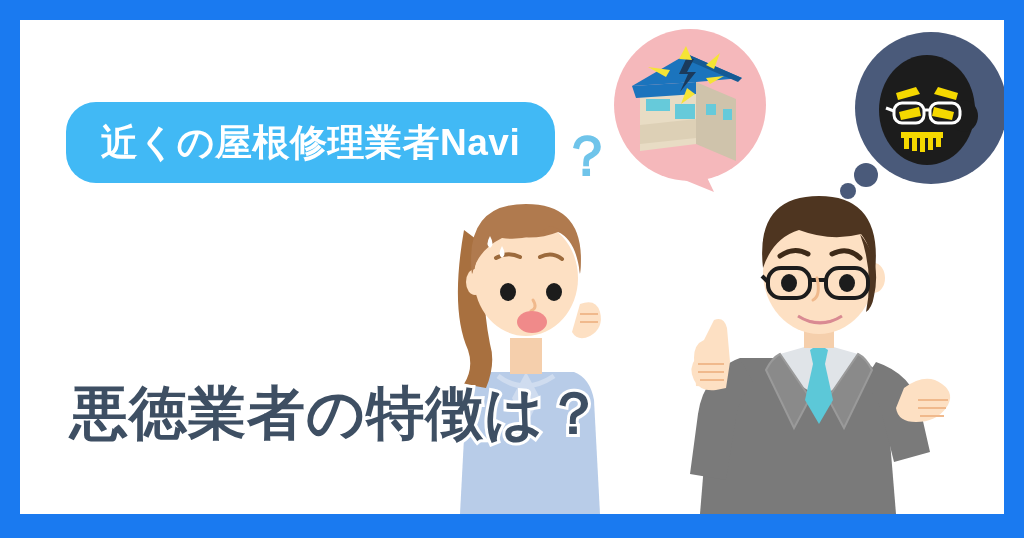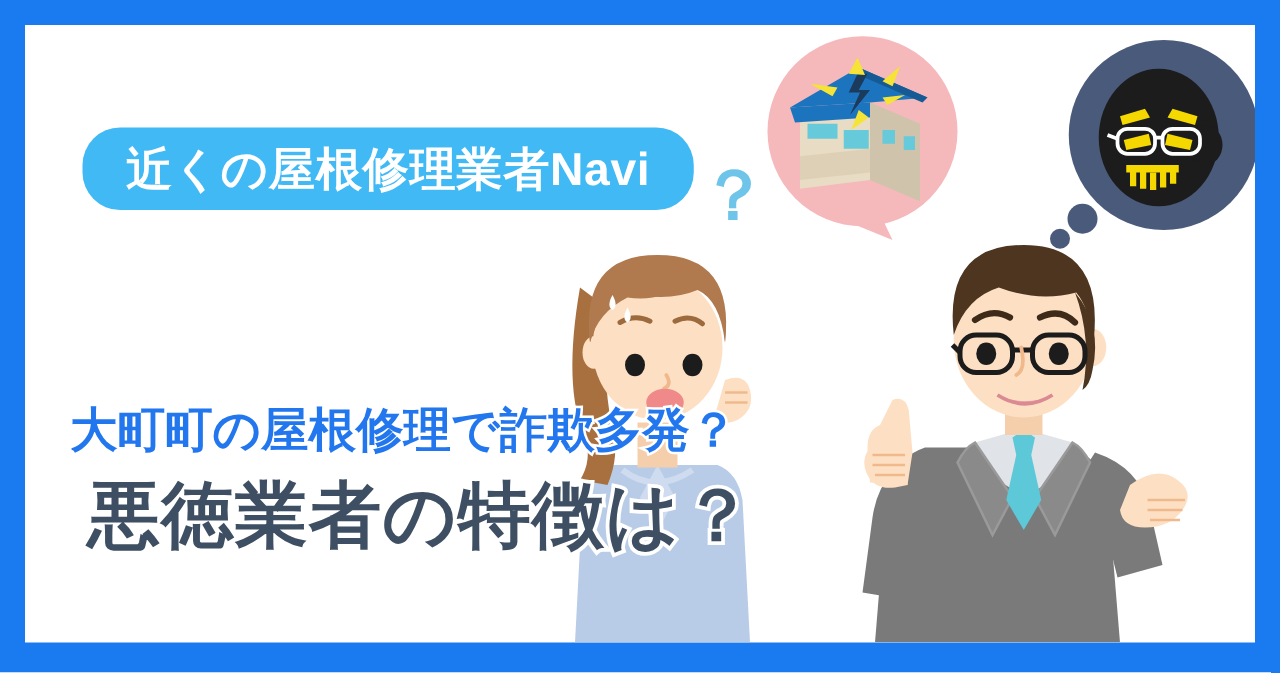--- a/index.html
+++ b/index.html
@@ -16,21 +16,21 @@
     position:absolute;
     left:20px;top:20px;
     width:984px;height:494px;
     background:#ffffff;
     overflow:hidden;
   }
 
   
   .badge{
     position:absolute;left:46px;top:82px;
-    width:489px;height:66px;
+    width:489px;height:81px;
     background:#41b9f5;
     border-radius:30px;
     display:flex;align-items:center;justify-content:center;
   }
   .badge-label{
     color:#ffffff;
     font-size:37px;
     font-weight:bold;
     letter-spacing:0.5px;
     line-height:1;
@@ -232,17 +232,16 @@
         </g>
 
       </svg>
     </div>
 
     <div class="badge">
       <span class="badge-label">近くの屋根修理業者Navi</span>
     </div>
     <div class="badge-qmark">？</div>
 
-    <div class="headline-top">大町町の屋根修理で詐欺多発？</div>
     <div class="headline-main">悪徳業者の特徴は？</div>
 
   </div>
 </div>
 
 </body></html>

